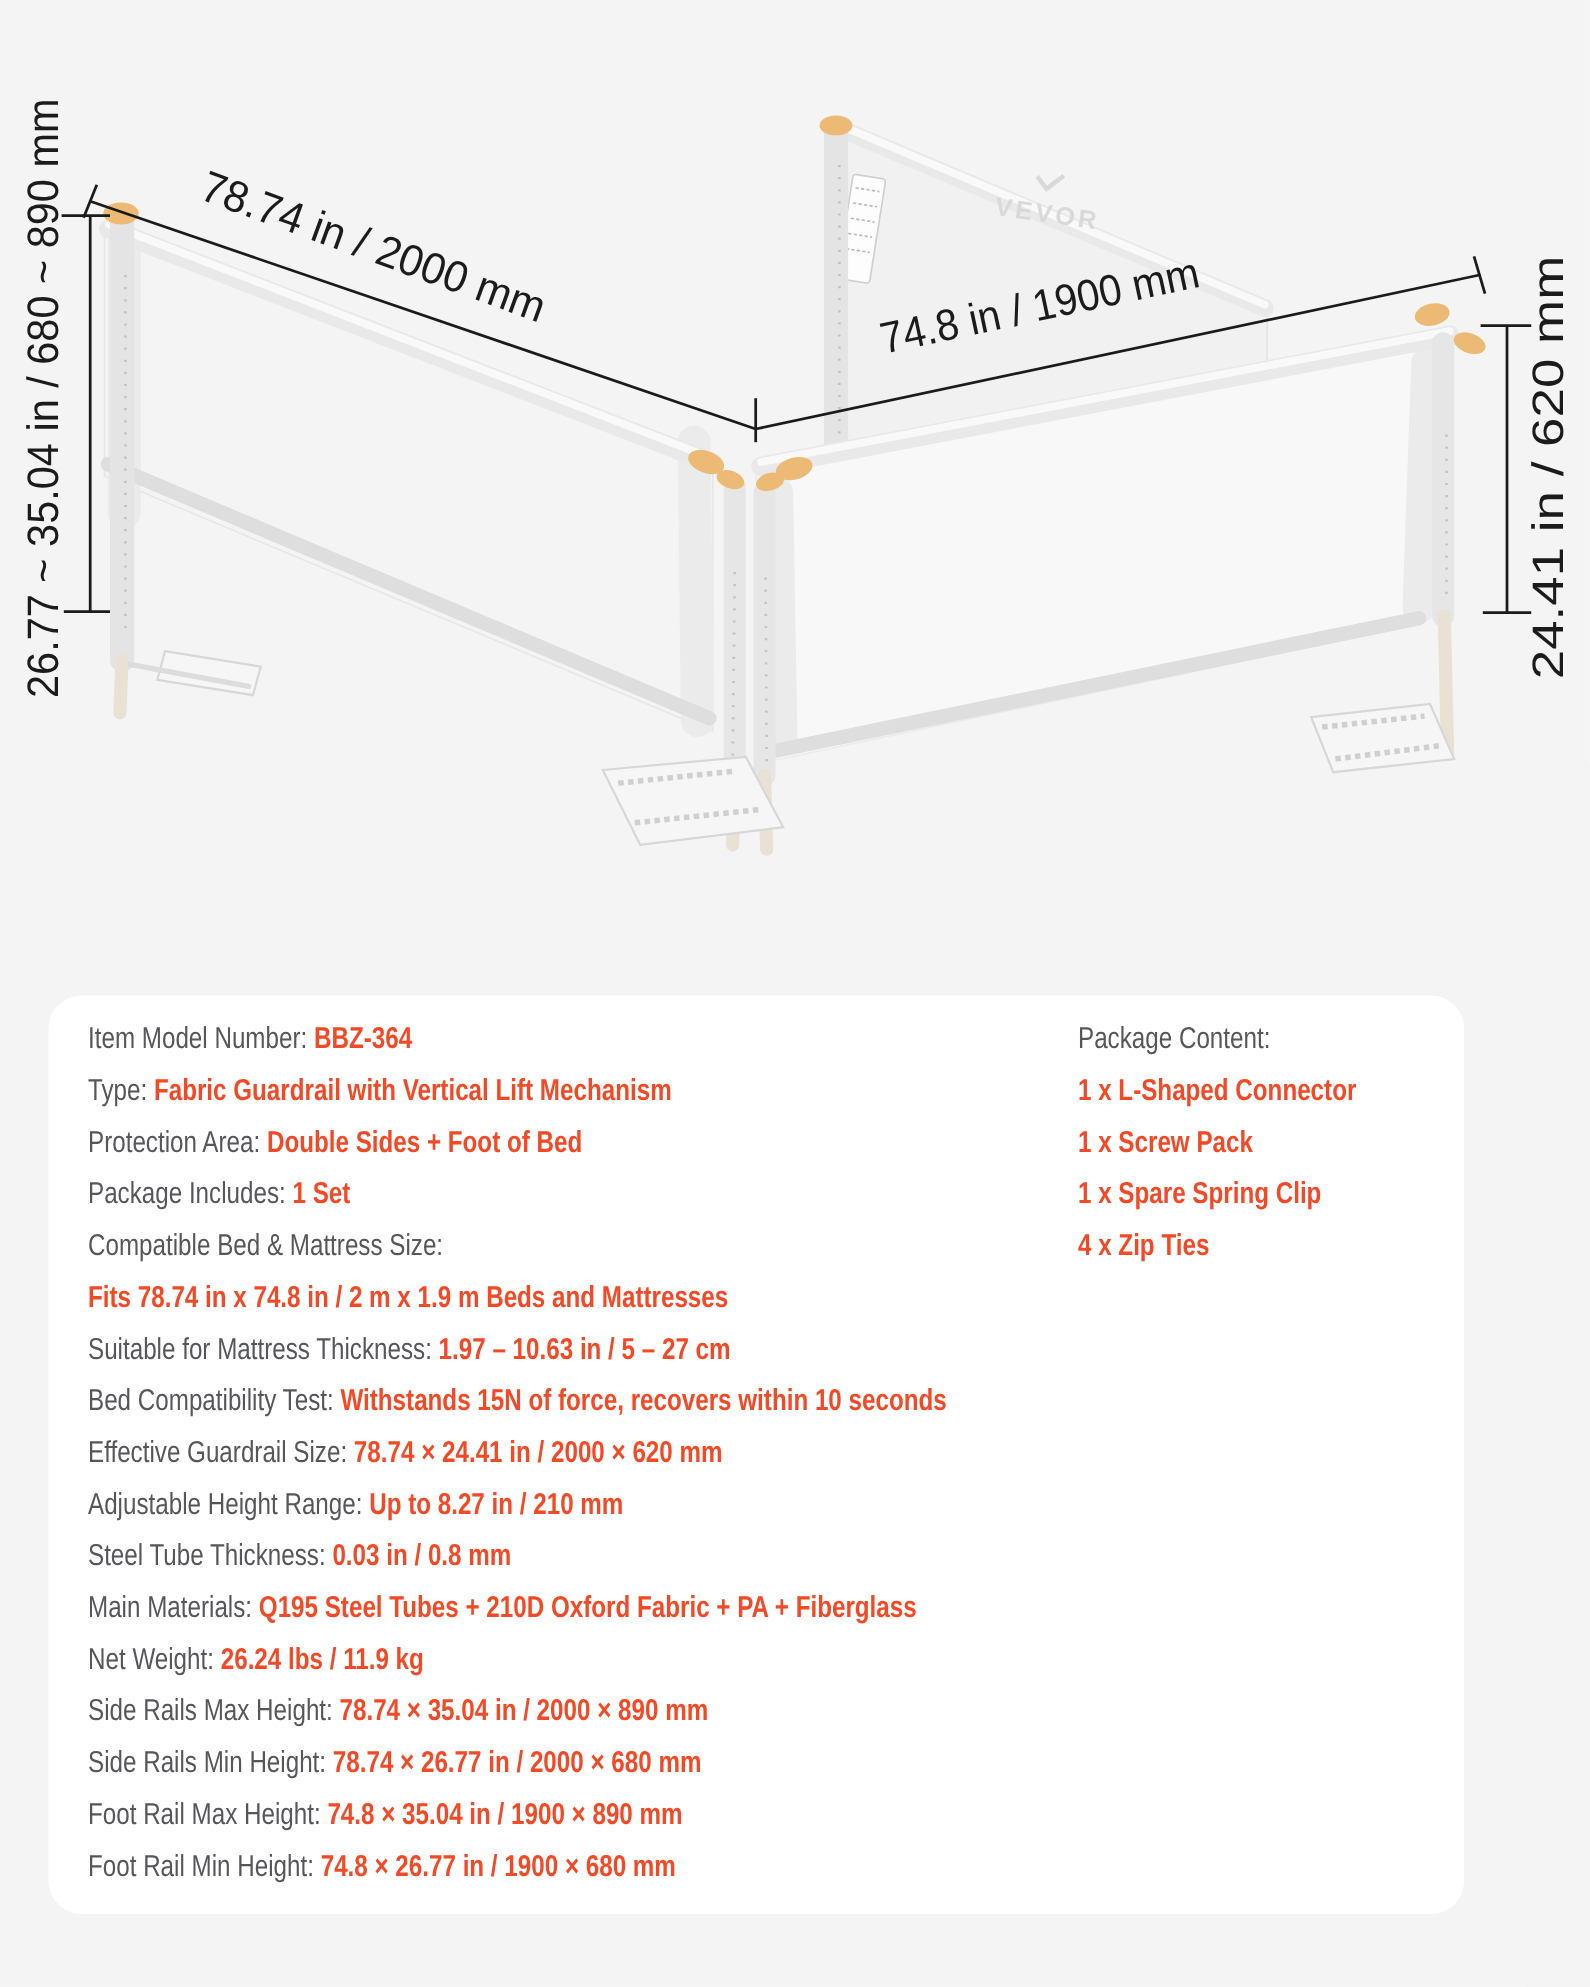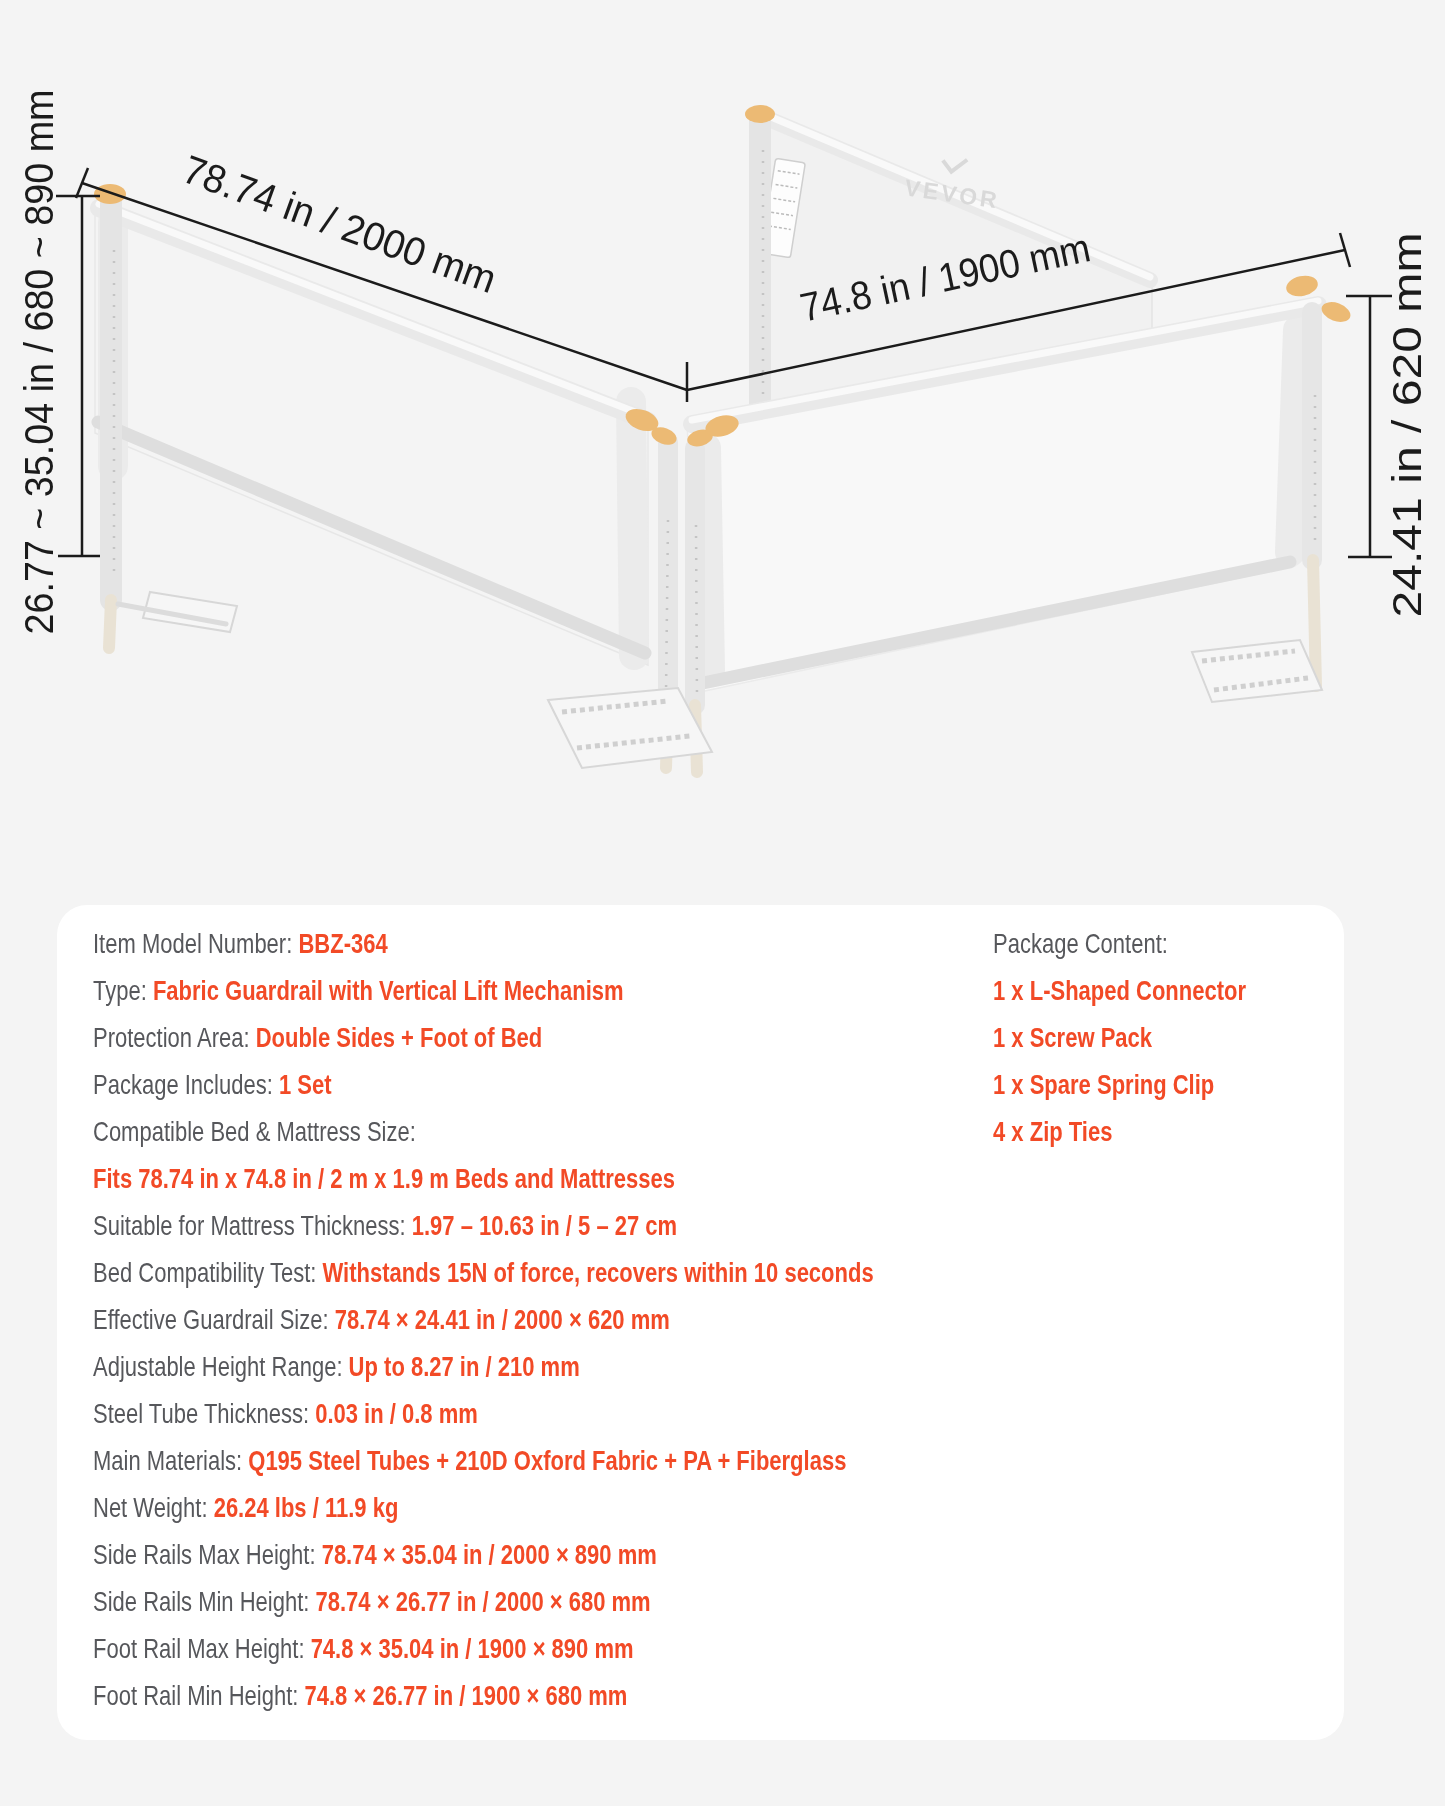--- a/index.html
+++ b/index.html
@@ -27,21 +27,21 @@
   .foot-bar{stroke:#dcdcdc;stroke-width:5;stroke-linecap:round;fill:none;}
   .sticker{fill:#fdfdfd;stroke:#cfcfcf;stroke-width:1.5;}
   .sticker-line{stroke:#bbbbbb;stroke-width:1.5;stroke-dasharray:3 2;}
   .brand{font:bold 23px "Liberation Sans",sans-serif;fill:#d9d9d9;letter-spacing:3px;}
 
   
   .dim{stroke:#1b1b1b;stroke-width:2.5;fill:none;}
   .dim-label{font:40px "Liberation Sans",sans-serif;fill:#1b1b1b;}
 
   
-  .spec-panel{position:absolute;left:57px;top:905px;width:1287px;height:835px;
+  .spec-panel{position:absolute;left:44px;top:905px;width:1287px;height:835px;
     background:var(--panel,#ffffff);border-radius:30px;}
   .spec-col{position:absolute;top:15px;transform:scaleX(0.8);transform-origin:0 0;white-space:nowrap;}
   .spec-col-left{left:36px;}
   .spec-col-right{left:936px;}
   .spec-row{height:47px;line-height:47px;font-size:27.5px;color:var(--label,#56575b);}
   .spec-row .hl{color:var(--accent,#f24a26);font-weight:bold;}
 </style>
 </head>
 <body>
 

